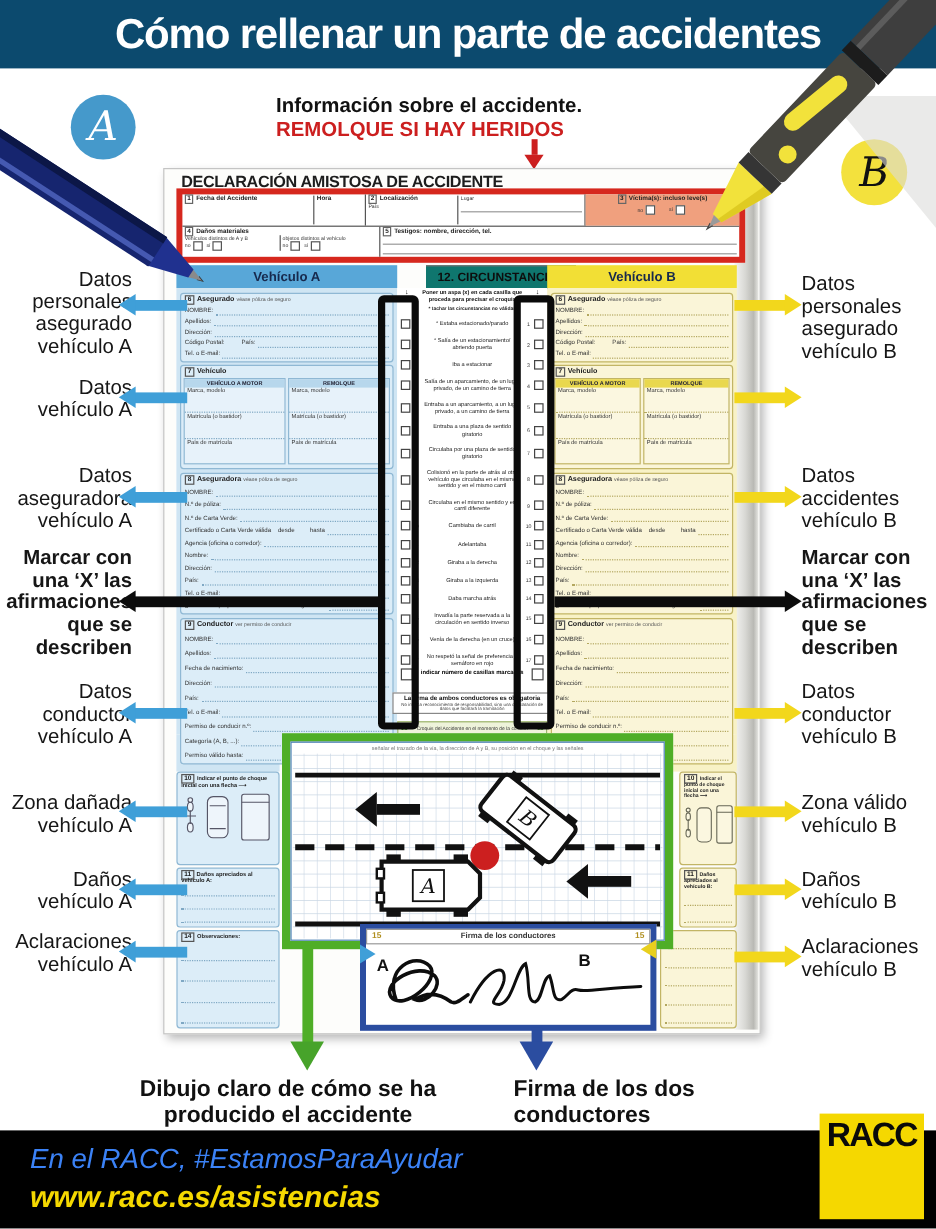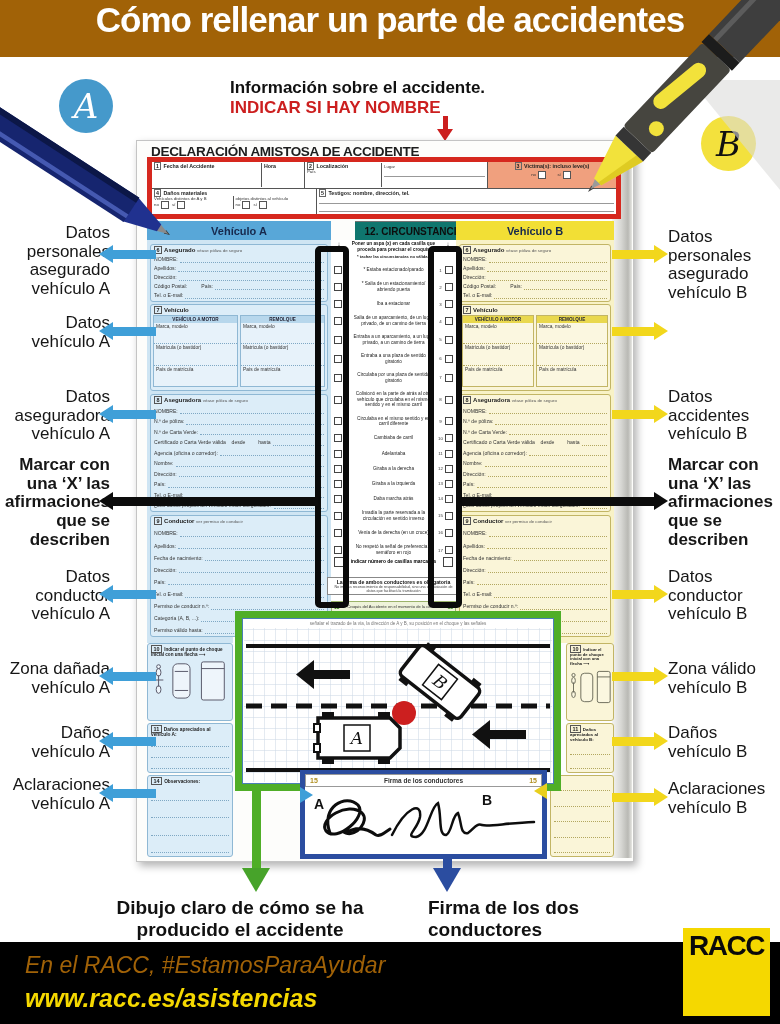--- a/index.html
+++ b/index.html
@@ -1,20 +1,20 @@
 <!DOCTYPE html>
 <html><head>
 <meta charset="utf-8">
 <style>
   html,body{margin:0;padding:0;}
   #canvas{position:relative;width:780px;height:1024px;background:#fff;overflow:hidden;
           font-family:"Liberation Sans",sans-serif;}
   .abs{position:absolute;}
   
-  .title-bar{left:0;top:0;width:780px;height:57px;background:#a16207;display:flex;align-items:flex-start;justify-content:center;}
+  .title-bar{left:0;top:0;width:780px;height:57px;background:#0c4a6e;display:flex;align-items:center;justify-content:center;}
   .title-bar h1{margin:0;color:#fff;font-size:35px;font-weight:bold;letter-spacing:-1px;white-space:nowrap;}
   .top-note{left:230px;top:78px;width:320px;text-align:left;line-height:1.15;}
   .top-note .l1{font-size:17px;font-weight:bold;color:#111;}
   .top-note .l2{font-size:17px;font-weight:bold;color:#cc1f1f;}
   .badge{border-radius:50%;display:flex;align-items:center;justify-content:center;
          font-family:"DejaVu Serif",serif;font-style:italic;font-size:34px;}
   .badge-a{left:59px;top:79px;width:54px;height:54px;background:#4599cb;color:#fff;}
   .badge-b{left:701px;top:116px;width:55px;height:55px;background:#f3e13d;color:#111;}
   
   .sheet{left:136px;top:140px;width:496px;height:720px;background:#fdfdfb;border:1px solid #c4c4c4;
@@ -108,38 +108,38 @@
   .ann.bold{font-weight:bold;}
   
   .vtail{width:9px;}
   .vhead-tri{width:0;height:0;border-left:14px solid transparent;border-right:14px solid transparent;}
   .red-tail{left:443px;top:116px;width:5px;height:13px;background:#cc1f1f;}
   .red-head{left:437px;top:129px;border-left:8.5px solid transparent;border-right:8.5px solid transparent;
             border-top:12px solid #cc1f1f;width:0;height:0;}
   .bot-label{font-size:19px;font-weight:bold;color:#111;line-height:1.15;}
   
   .footer{left:0;top:942px;width:780px;height:82px;background:#000;}
-  .f1{left:25px;top:952px;color:#a16207;font-size:23px;font-style:italic;}
+  .f1{left:25px;top:952px;color:#3b82f6;font-size:23px;font-style:italic;}
   .f2{left:25px;top:984px;color:#f5d800;font-size:25px;font-style:italic;font-weight:bold;}
   .racc{left:683px;top:928px;width:87px;height:88px;background:#f5d800;display:flex;justify-content:center;}
   .racc span{font-size:28px;font-weight:bold;color:#0a0a0a;letter-spacing:-1.5px;margin-top:2px;}
   svg{display:block;}
 </style>
 </head>
 <body>
 
 <div id="canvas">
 
   <div class="abs title-bar">
     <h1>Cómo rellenar un parte de accidentes</h1>
   </div>
 
   <div class="abs top-note">
     <div class="l1">Información sobre el accidente.</div>
-    <div class="l2">INDICAR SI HAY NOMBRE</div>
+    <div class="l2">REMOLQUE SI HAY HERIDOS</div>
   </div>
   <div class="abs red-tail"></div>
   <div class="abs red-head"></div>
 
   <div class="abs badge badge-a">
       <span>A</span>
     </div>
   <div class="abs badge badge-b">
       <span>B</span>
     </div>

